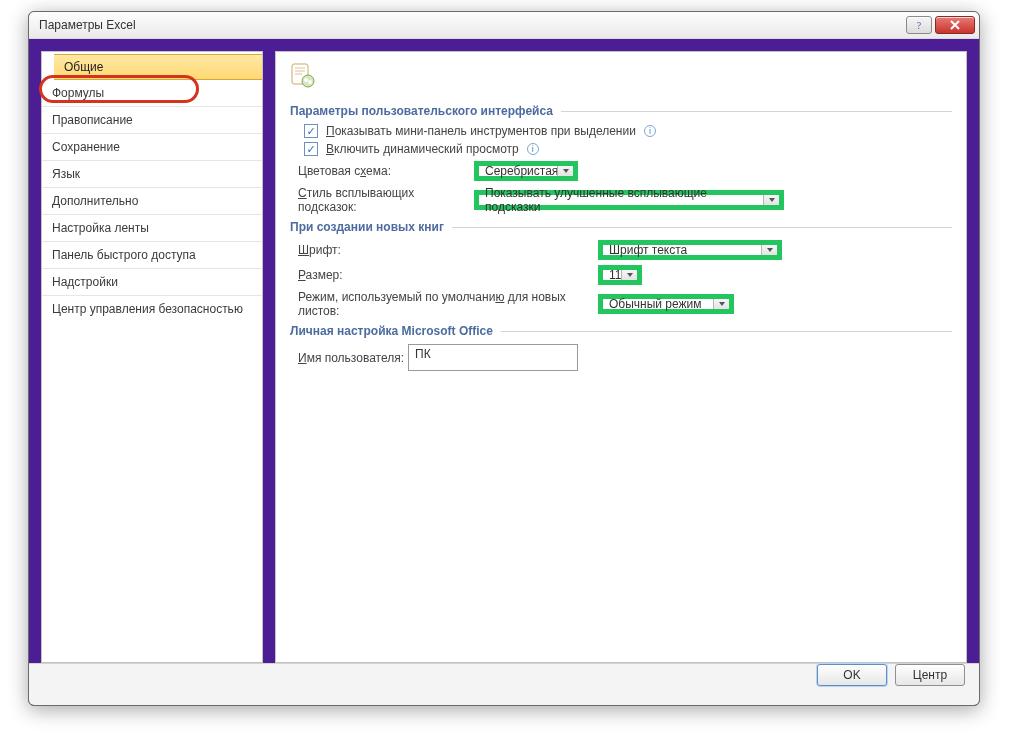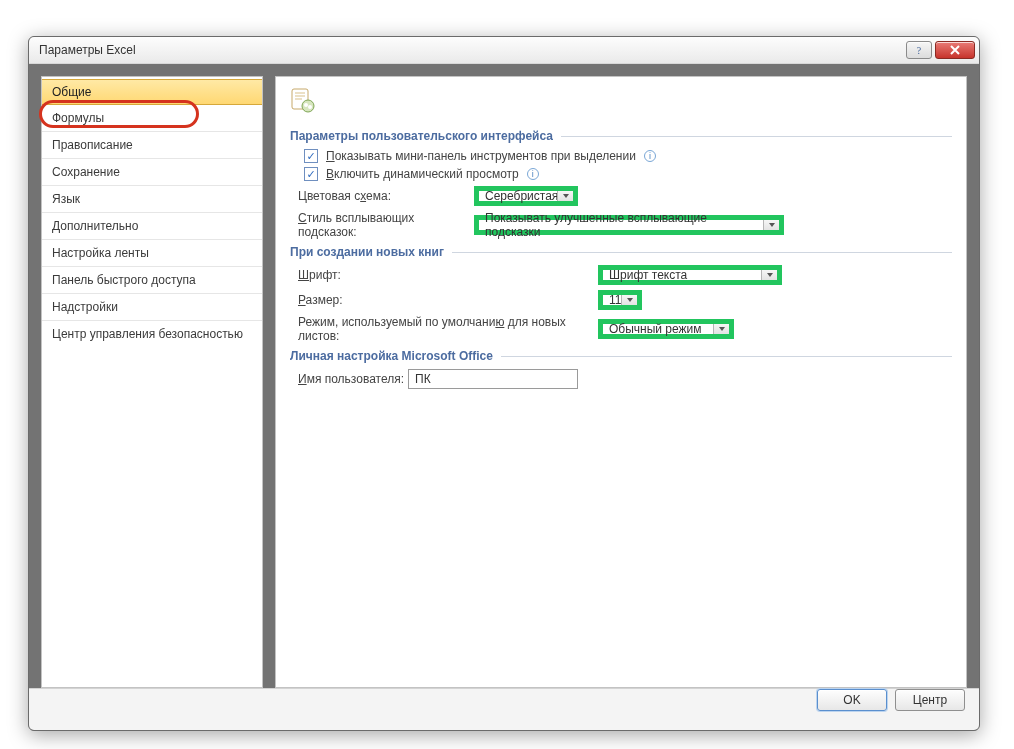--- a/index.html
+++ b/index.html
@@ -1,27 +1,27 @@
 <!DOCTYPE html>
 <html><head>
 <meta charset="utf-8">
 <style>
   * { box-sizing: border-box; }
   html, body { margin:0; padding:0; width:1014px; height:749px; font-family: "Segoe UI", Tahoma, sans-serif; font-size:12px; background:#fff; color:#444; }
-  .outer { position:absolute; left:28px; top:36px; width:952px; height:695px; background:#737373; border:1px solid #6b6b6b; border-radius:6px; box-shadow:0 4px 20px rgba(0,0,0,.35); overflow:hidden; }
+  .outer { position:absolute; left:28px; top:11px; width:952px; height:695px; background:#4c1d95; border:1px solid #6b6b6b; border-radius:6px; box-shadow:0 4px 20px rgba(0,0,0,.35); overflow:hidden; }
   .titlebar { height:27px; background:linear-gradient(#fdfdfd,#eaeaea); border-bottom:1px solid #d8d8d8; display:flex; align-items:center; padding:0 4px 0 10px; }
   .titlebar .title { flex:1; color:#333; font-size:12px; }
   .tb-btn { width:26px; height:18px; margin-left:3px; border:1px solid #8a8a8a; border-radius:3px; background:linear-gradient(#f6f6f6,#dcdcdc); display:flex; align-items:center; justify-content:center; color:#333; box-shadow:inset 0 1px 0 rgba(255,255,255,.7); }
   .tb-btn.close { background:linear-gradient(#e97b76,#c7342c); border-color:#8a2a23; color:#fff; width:40px; }
   .tb-btn svg { width:12px; height:12px; display:block; }
   .content { position:absolute; top:27px; left:0; right:0; bottom:42px; display:flex; padding:12px 12px 0 12px; gap:12px; }
   .sidebar { width:222px; border:1px solid #c3c3c3; background:#fff; padding:2px 0; overflow:hidden; }
   .side-item { padding:6px 10px; border-bottom:1px solid #e6e6e6; color:#3b3b3b; cursor:default; white-space:nowrap; }
   .side-item:last-child { border-bottom:none; }
-  .side-item.selected { background:linear-gradient(#ffe9a5,#ffd873); border:1px solid #d6a83a; border-left:none; border-right:none; padding-top:5px; padding-bottom:5px; color:#222; }
+  .side-item.selected { background:linear-gradient(#ffe9a5,#ffd873); border:1px solid #d6a83a; border-left:none; border-right:none; padding-top:5px; padding-bottom:5px; color:#222;margin-left:12px; }
   .highlight { position:absolute; border:3px solid #d5331e; border-radius:14px; pointer-events:none; }
   .panel { flex:1; border:1px solid #c3c3c3; background:#fff; padding:10px 14px 14px 14px; overflow:auto; }
   .panel-title { display:flex; align-items:center; gap:10px; margin-bottom:14px; }
   .panel-title .ptxt { color:#5d5d5d; font-size:13px; }
   .group-title { color:#4c6ca0; font-weight:bold; margin:6px 0 6px 0; display:flex; align-items:center; gap:8px; }
   .group-title .line { flex:1; height:1px; background:#cfd6e0; }
   .row { display:flex; align-items:center; margin:4px 0 4px 14px; gap:8px; }
   .chk { width:14px; height:14px; border:1px solid #6f8fbf; background:#fff; display:inline-flex; align-items:center; justify-content:center; }
   .chk.checked::after { content:"✓"; color:#2f6bbf; font-size:11px; line-height:11px; }
   .info { width:12px; height:12px; border:1px solid #7aa7d6; border-radius:50%; color:#4d84c1; font-size:9px; display:inline-flex; align-items:center; justify-content:center; }
@@ -29,21 +29,21 @@
   .u { text-decoration:underline; text-decoration-color:#444; }
   .combo { display:inline-flex; align-items:center; border:5px solid #22c55e; background:#fff; height:20px; }
   .combo .cval { padding:2px 6px; color:#333; }
   .combo .carrow { width:16px; height:100%; border-left:1px solid #b5b5b5; background:linear-gradient(#f6f6f6,#e3e3e3); display:flex; align-items:center; justify-content:center; }
   .combo .carrow svg { width:8px; height:8px; }
   .spinner { display:inline-flex; border:1px solid #9a9a9a; height:20px; }
   .spinner .sval { padding:2px 6px; width:28px; }
   .spinner .sarrows { width:16px; border-left:1px solid #b5b5b5; display:flex; flex-direction:column; }
   .spinner .sarrows div { flex:1; display:flex; align-items:center; justify-content:center; background:linear-gradient(#f4f4f4,#e2e2e2); }
   .spinner .sarrows div:first-child { border-bottom:1px solid #c7c7c7; }
-  .textinput { border:1px solid #9a9a9a; background:#fff; height:20px; padding:2px 6px; display:inline-flex; align-items:center; color:#333; }
+  .textinput { border:1px solid #9a9a9a; background:#fff; height:27px; padding:2px 6px; display:inline-flex; align-items:flex-start; color:#333; }
   .footer { position:absolute; left:0; right:0; bottom:0; height:42px; border-top:1px solid #d3d3d3; background:#f4f4f4; display:flex; align-items:flex-start; justify-content:flex-end; padding:0 14px; gap:8px; }
   .btn { min-width:70px; height:22px; border:1px solid #8f8f8f; background:linear-gradient(#fefefe,#e7e7e7); border-radius:3px; display:flex; align-items:center; justify-content:center; color:#333; padding:0 12px; box-shadow:inset 0 1px 0 rgba(255,255,255,.8); }
   .btn.primary { border-color:#5a8fce; box-shadow:0 0 0 1px #bcd4ef, inset 0 1px 0 rgba(255,255,255,.8); }
   .form-row { display:flex; align-items:center; margin:5px 0 5px 8px; }
   .form-row .flabel { width:300px; color:#444; }
 </style>
 </head>
 <body>
 
 <div class="outer">

